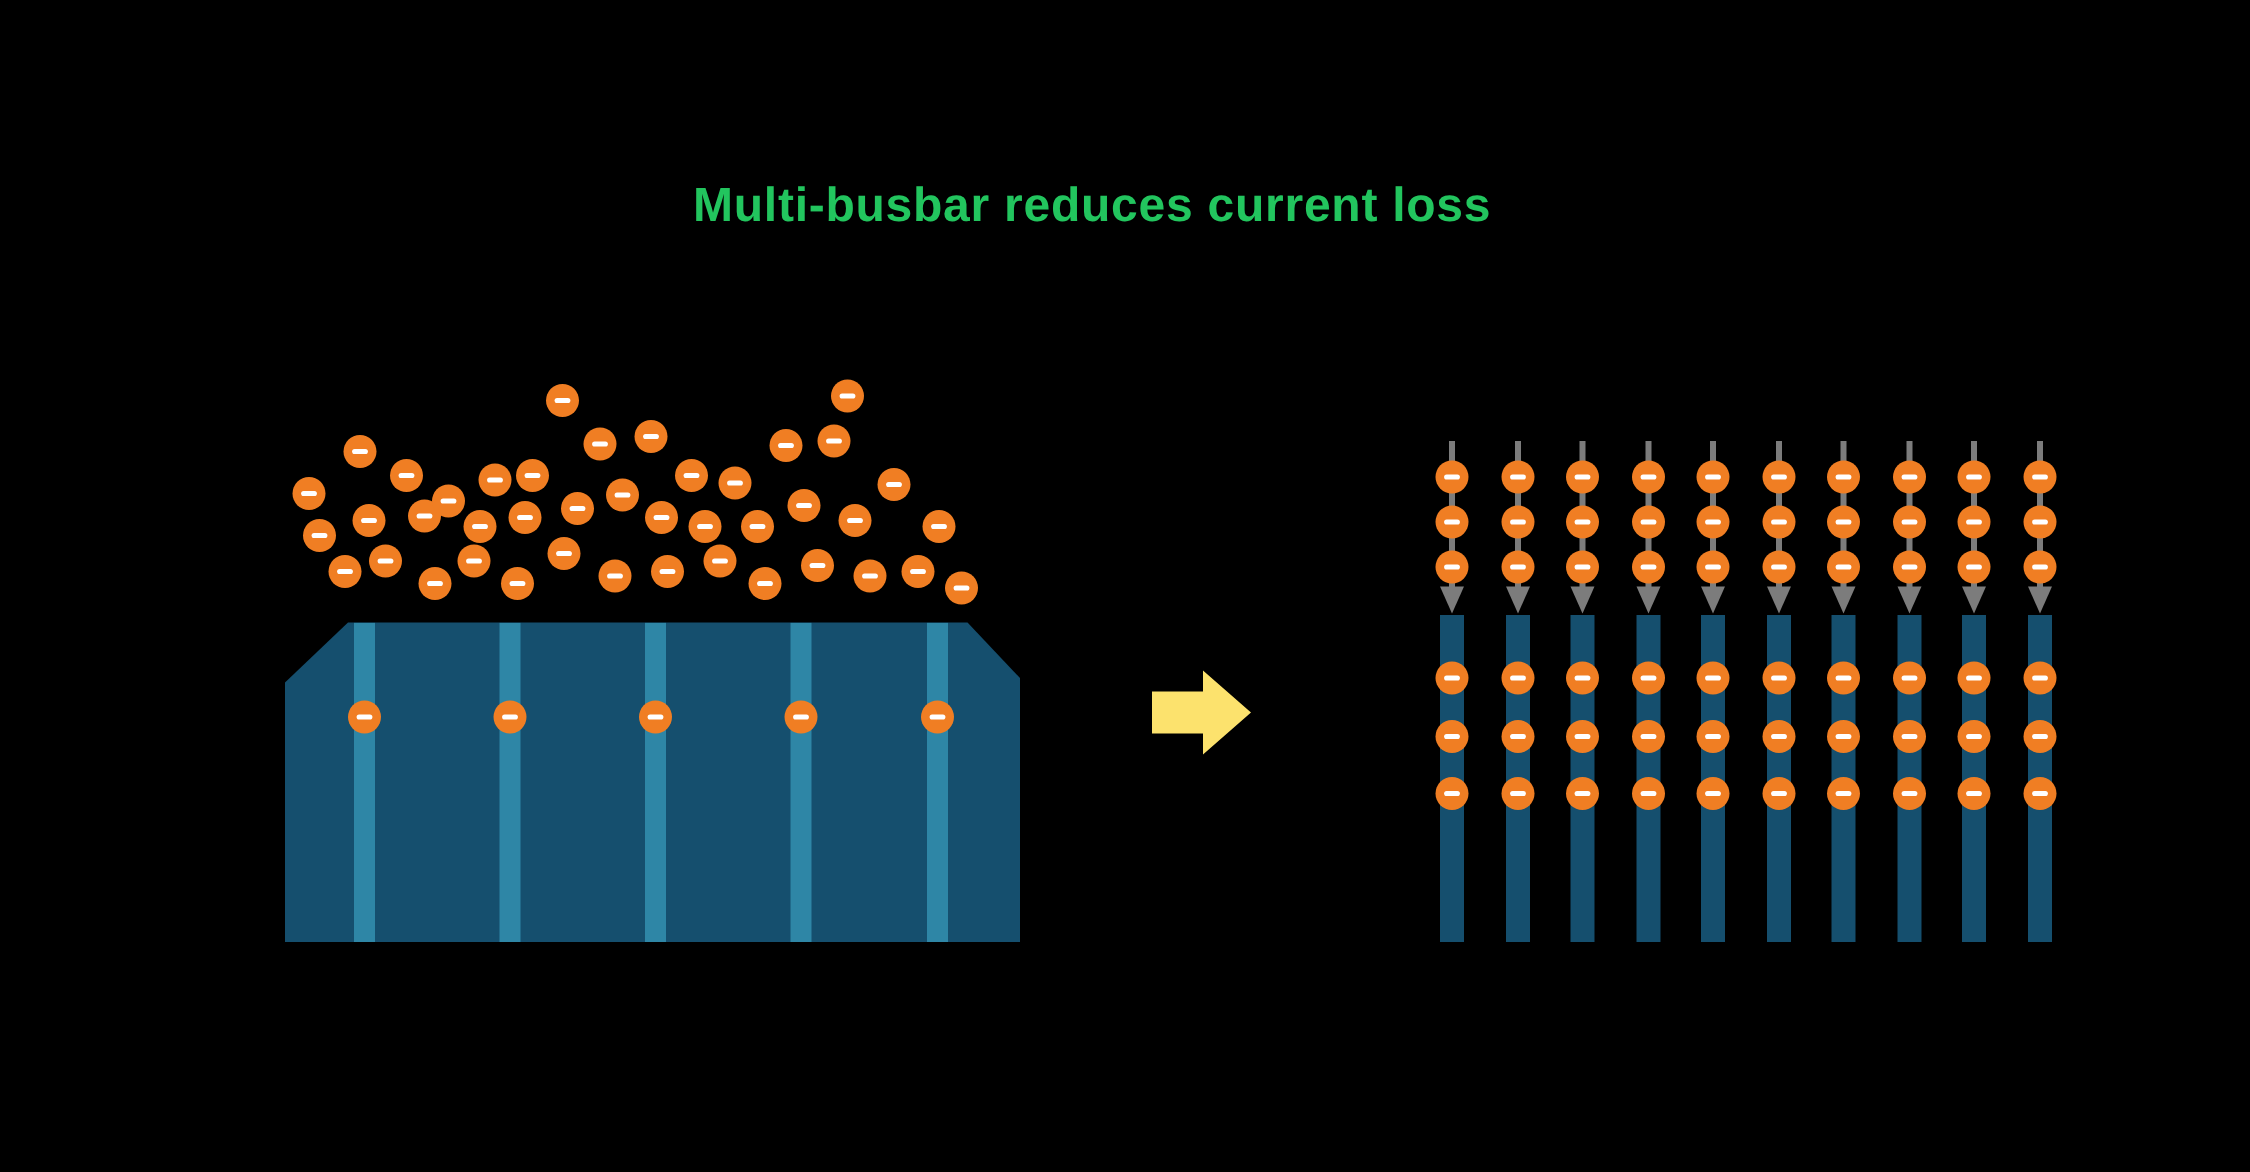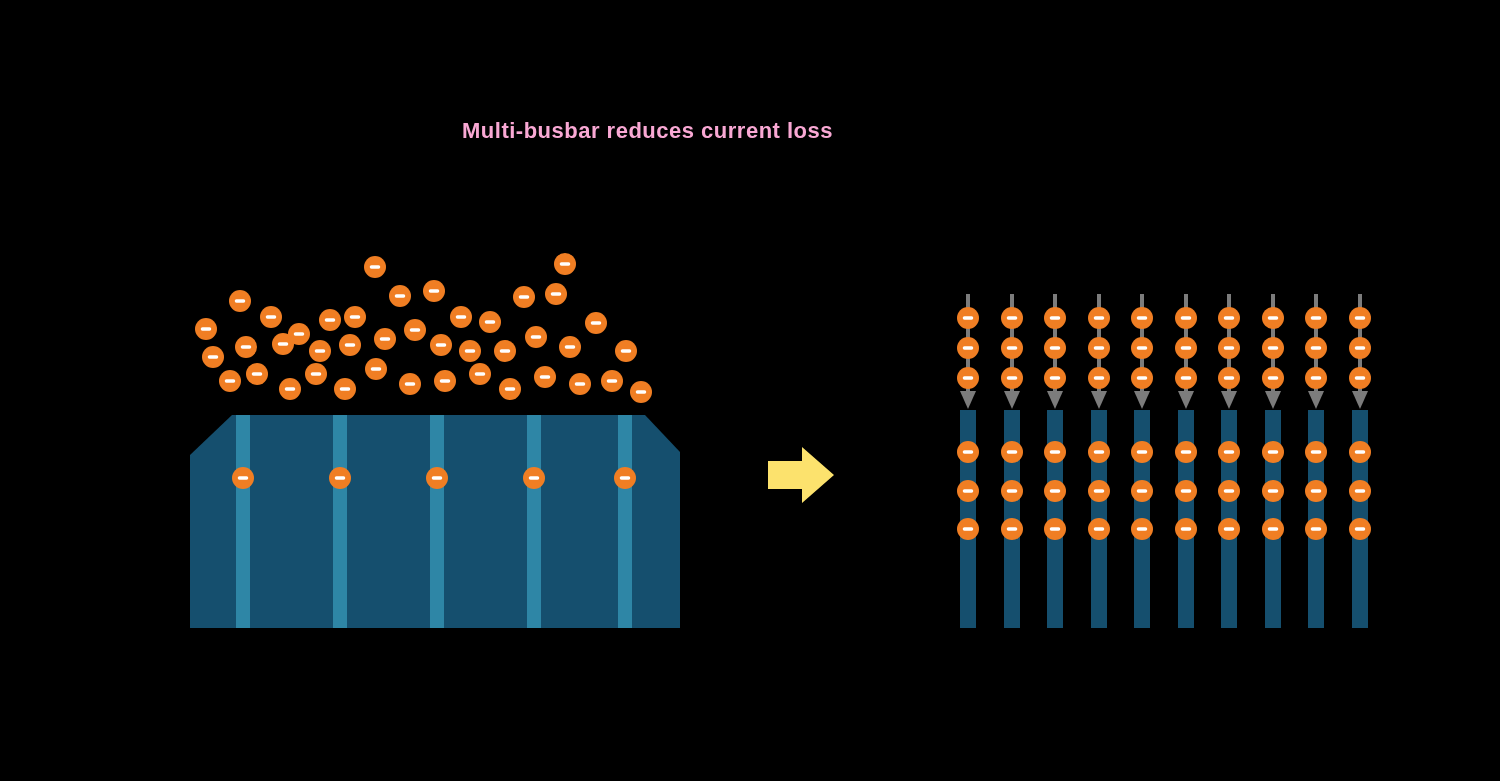--- a/index.html
+++ b/index.html
@@ -17,22 +17,22 @@
   .stage {
     position: absolute;
     inset: 0;
   }
   .title {
     position: absolute;
     left: 462px;
     top: 118px;
     width: 680px;
     text-align: left;
-    color: #f9a8d4;
-    font-size: 22px;
+    color: #22c55e;
+    font-size: 32px;
     font-weight: 800;
     letter-spacing: 0.5px;
     white-space: nowrap;
     font-family: "Liberation Sans", sans-serif;
   }
   svg {
     display: block;
   }
 </style>
 </head>

